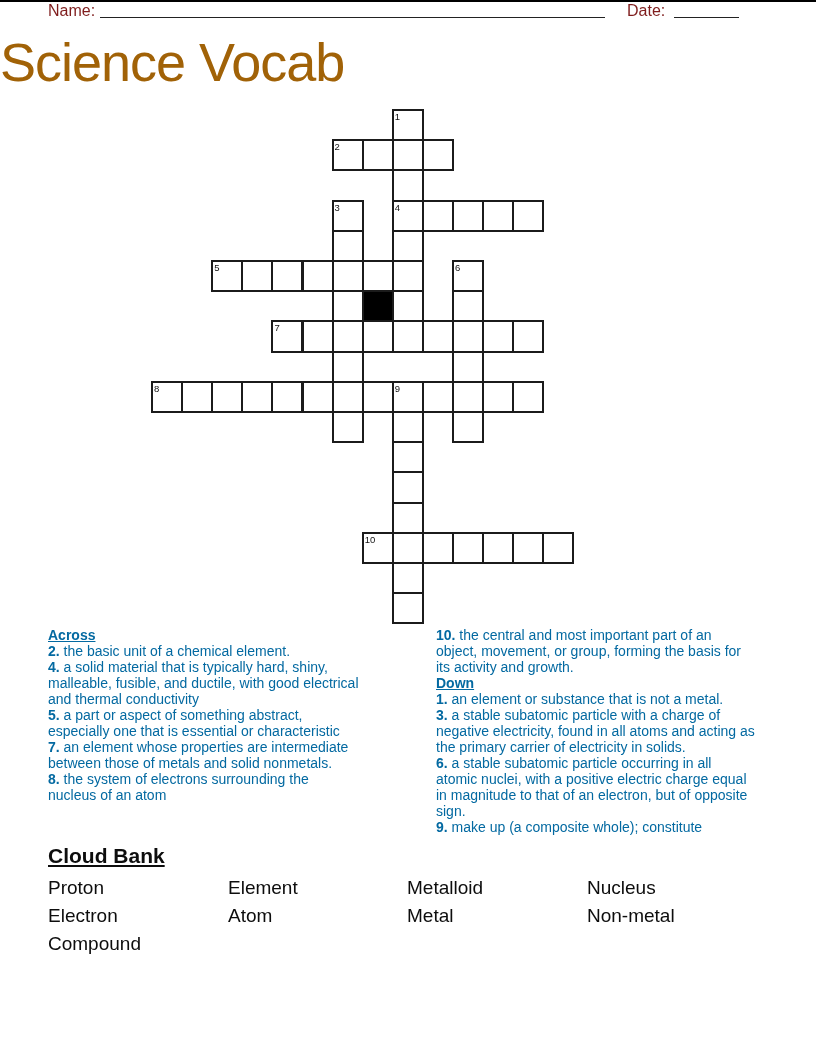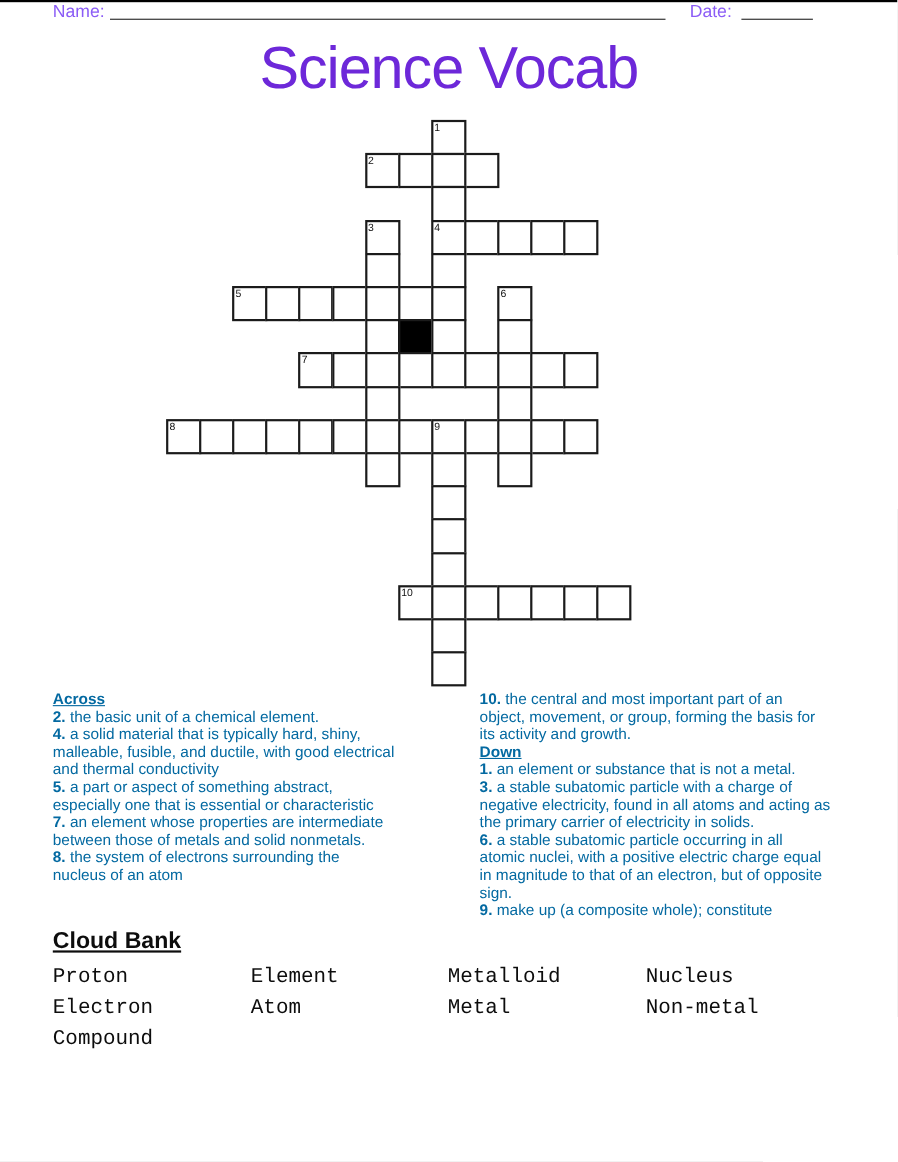--- a/index.html
+++ b/index.html
@@ -11,30 +11,30 @@
     background: #ffffff;
     margin: 0 auto;
     overflow: hidden;
     font-family: "Liberation Sans", sans-serif;
     color: #111;
   }
   .top-rule {
     position: absolute; left: 0; top: 0;
     width: 816px; height: 2px; background: #000;
   }
-  .hdr-label { position: absolute; top: 2px; font-size: 16px; color: #8b5cf6; }
+  .hdr-label { position: absolute; top: 2px; font-size: 16px; color: #7f1d1d; }
   .name-label { left: 48px; }
   .date-label { left: 627px; }
   .blank-line { position: absolute; top: 17px; border-bottom: 1.6px solid #222; height: 0; }
   .name-line { left: 100px; width: 505px; }
   .date-line { left: 674px; width: 65px; }
   .title {
     position: absolute; left: 0; top: 33px; width: 816px;
-    text-align: center; font-size: 54px; font-weight: 500;
-    letter-spacing: -1px; color: #6d28d9; line-height: 1.1;
+    font-size: 54px; font-weight: 500;
+    letter-spacing: -1px; color: #a16207; line-height: 1.1;
   }
   .grid {
     position: absolute; left: 152px; top: 110px;
     width: 422px; height: 514px;
   }
   .cell {
     position: absolute;
     width: 32.1px; height: 32.2px;
     border: 2px solid #1b1b1b;
     box-sizing: border-box;
@@ -60,21 +60,20 @@
   .wordbank { position: absolute; left: 48px; top: 843px; width: 730px; }
   .wb-heading {
     font-size: 21px; font-weight: bold; text-decoration: underline;
     line-height: 26px; color: #0d0d0d;
   }
   .wb-grid {
     margin-top: 5px;
     display: grid;
     grid-template-columns: 180px 179px 180px 1fr;
     grid-auto-rows: 28px;
-    font-family: Liberation Mono, monospace;
   }
   .wb-word { font-size: 19px; line-height: 28px; color: #0d0d0d; }
 </style>
 </head>
 <body>
 
 <div class="page">
   <div class="top-rule"></div>
 
   <span class="hdr-label name-label">Name:</span>

